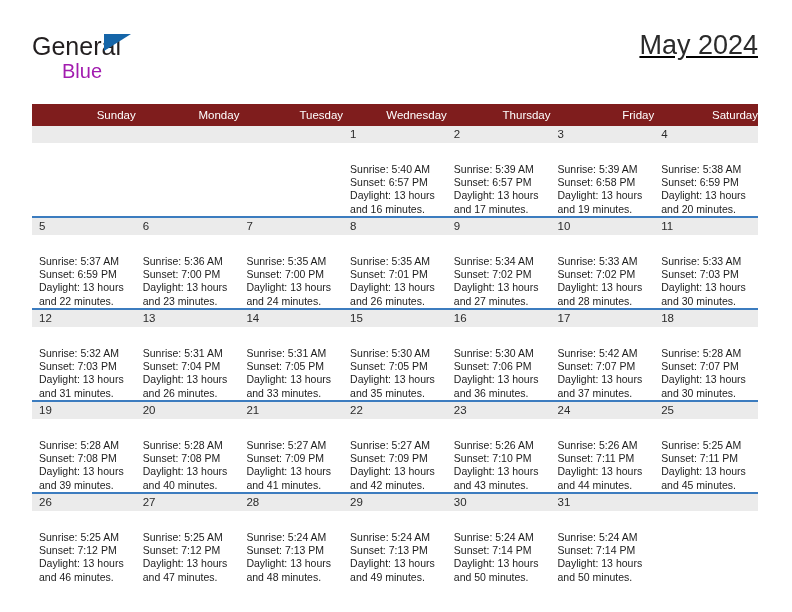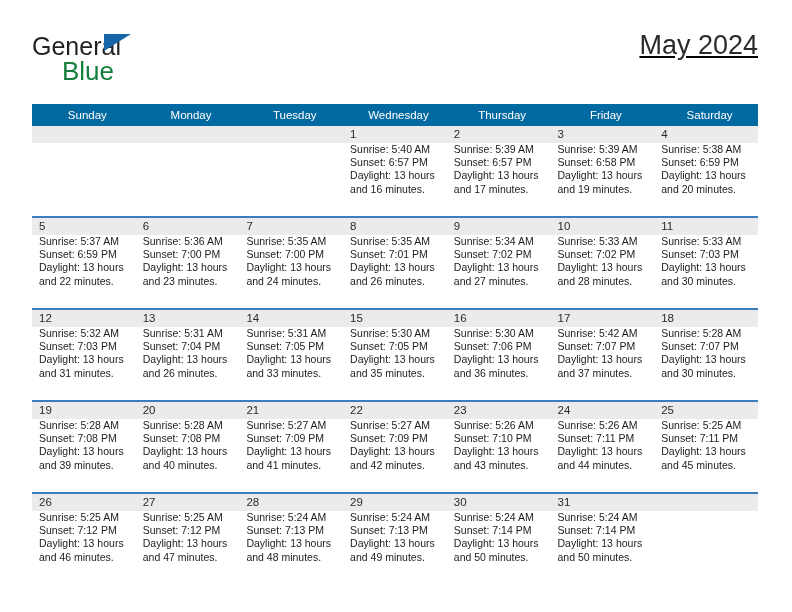--- a/index.html
+++ b/index.html
@@ -52,22 +52,22 @@
     top: 2px;
     width: 0;
     height: 0;
     border-left: 27px solid #1565a8;
     border-bottom: 17px solid transparent;
   }
   .logo-blue {
     position: absolute;
     left: 30px;
     top: 25px;
-    font-size: 26px;
-    color: #15803d;
+    font-size: 20px;
+    color: #a21caf;
     line-height: 28px;
     font-family: "Liberation Sans", sans-serif;
   }
 
   .titlebox {
     position: absolute;
     right: 0;
     top: 0;
     text-align: right;
     text-decoration: underline;
@@ -89,25 +89,25 @@
   
   .calendar {
     position: absolute;
     left: 32px;
     top: 104px;
     width: 726px;
     border-collapse: collapse;
     table-layout: fixed;
   }
   .calendar th {
-    background: #0369a1;
+    background: #7f1d1d;
     color: #ffffff;
     font-weight: normal;
     font-size: 11.5px;
-    text-align: center;
+    text-align: right;
     padding: 5px 0 5px 7px;
     height: 12px;
     line-height: 12px;
   }
   .weekrow > td {
     padding: 0;
     vertical-align: top;
     border-top: 2px solid #3c7cbf;
     height: 90px;
   }
@@ -124,21 +124,21 @@
     height: 17px;
     line-height: 17px;
     padding-left: 7px;
     font-size: 11.5px;
     color: #2b2b2b;
   }
   .cell.empty .daynum-band {
     background: #ebebeb;
   }
   .details {
-    padding: 0 6px 0 7px;
+    padding: 20px 6px 0 7px;
     font-size: 10.5px;
     line-height: 13.2px;
     color: #1c1c1c;
   }
   .details div {
     white-space: nowrap;
   }
 </style>
 </head>
 <body>

